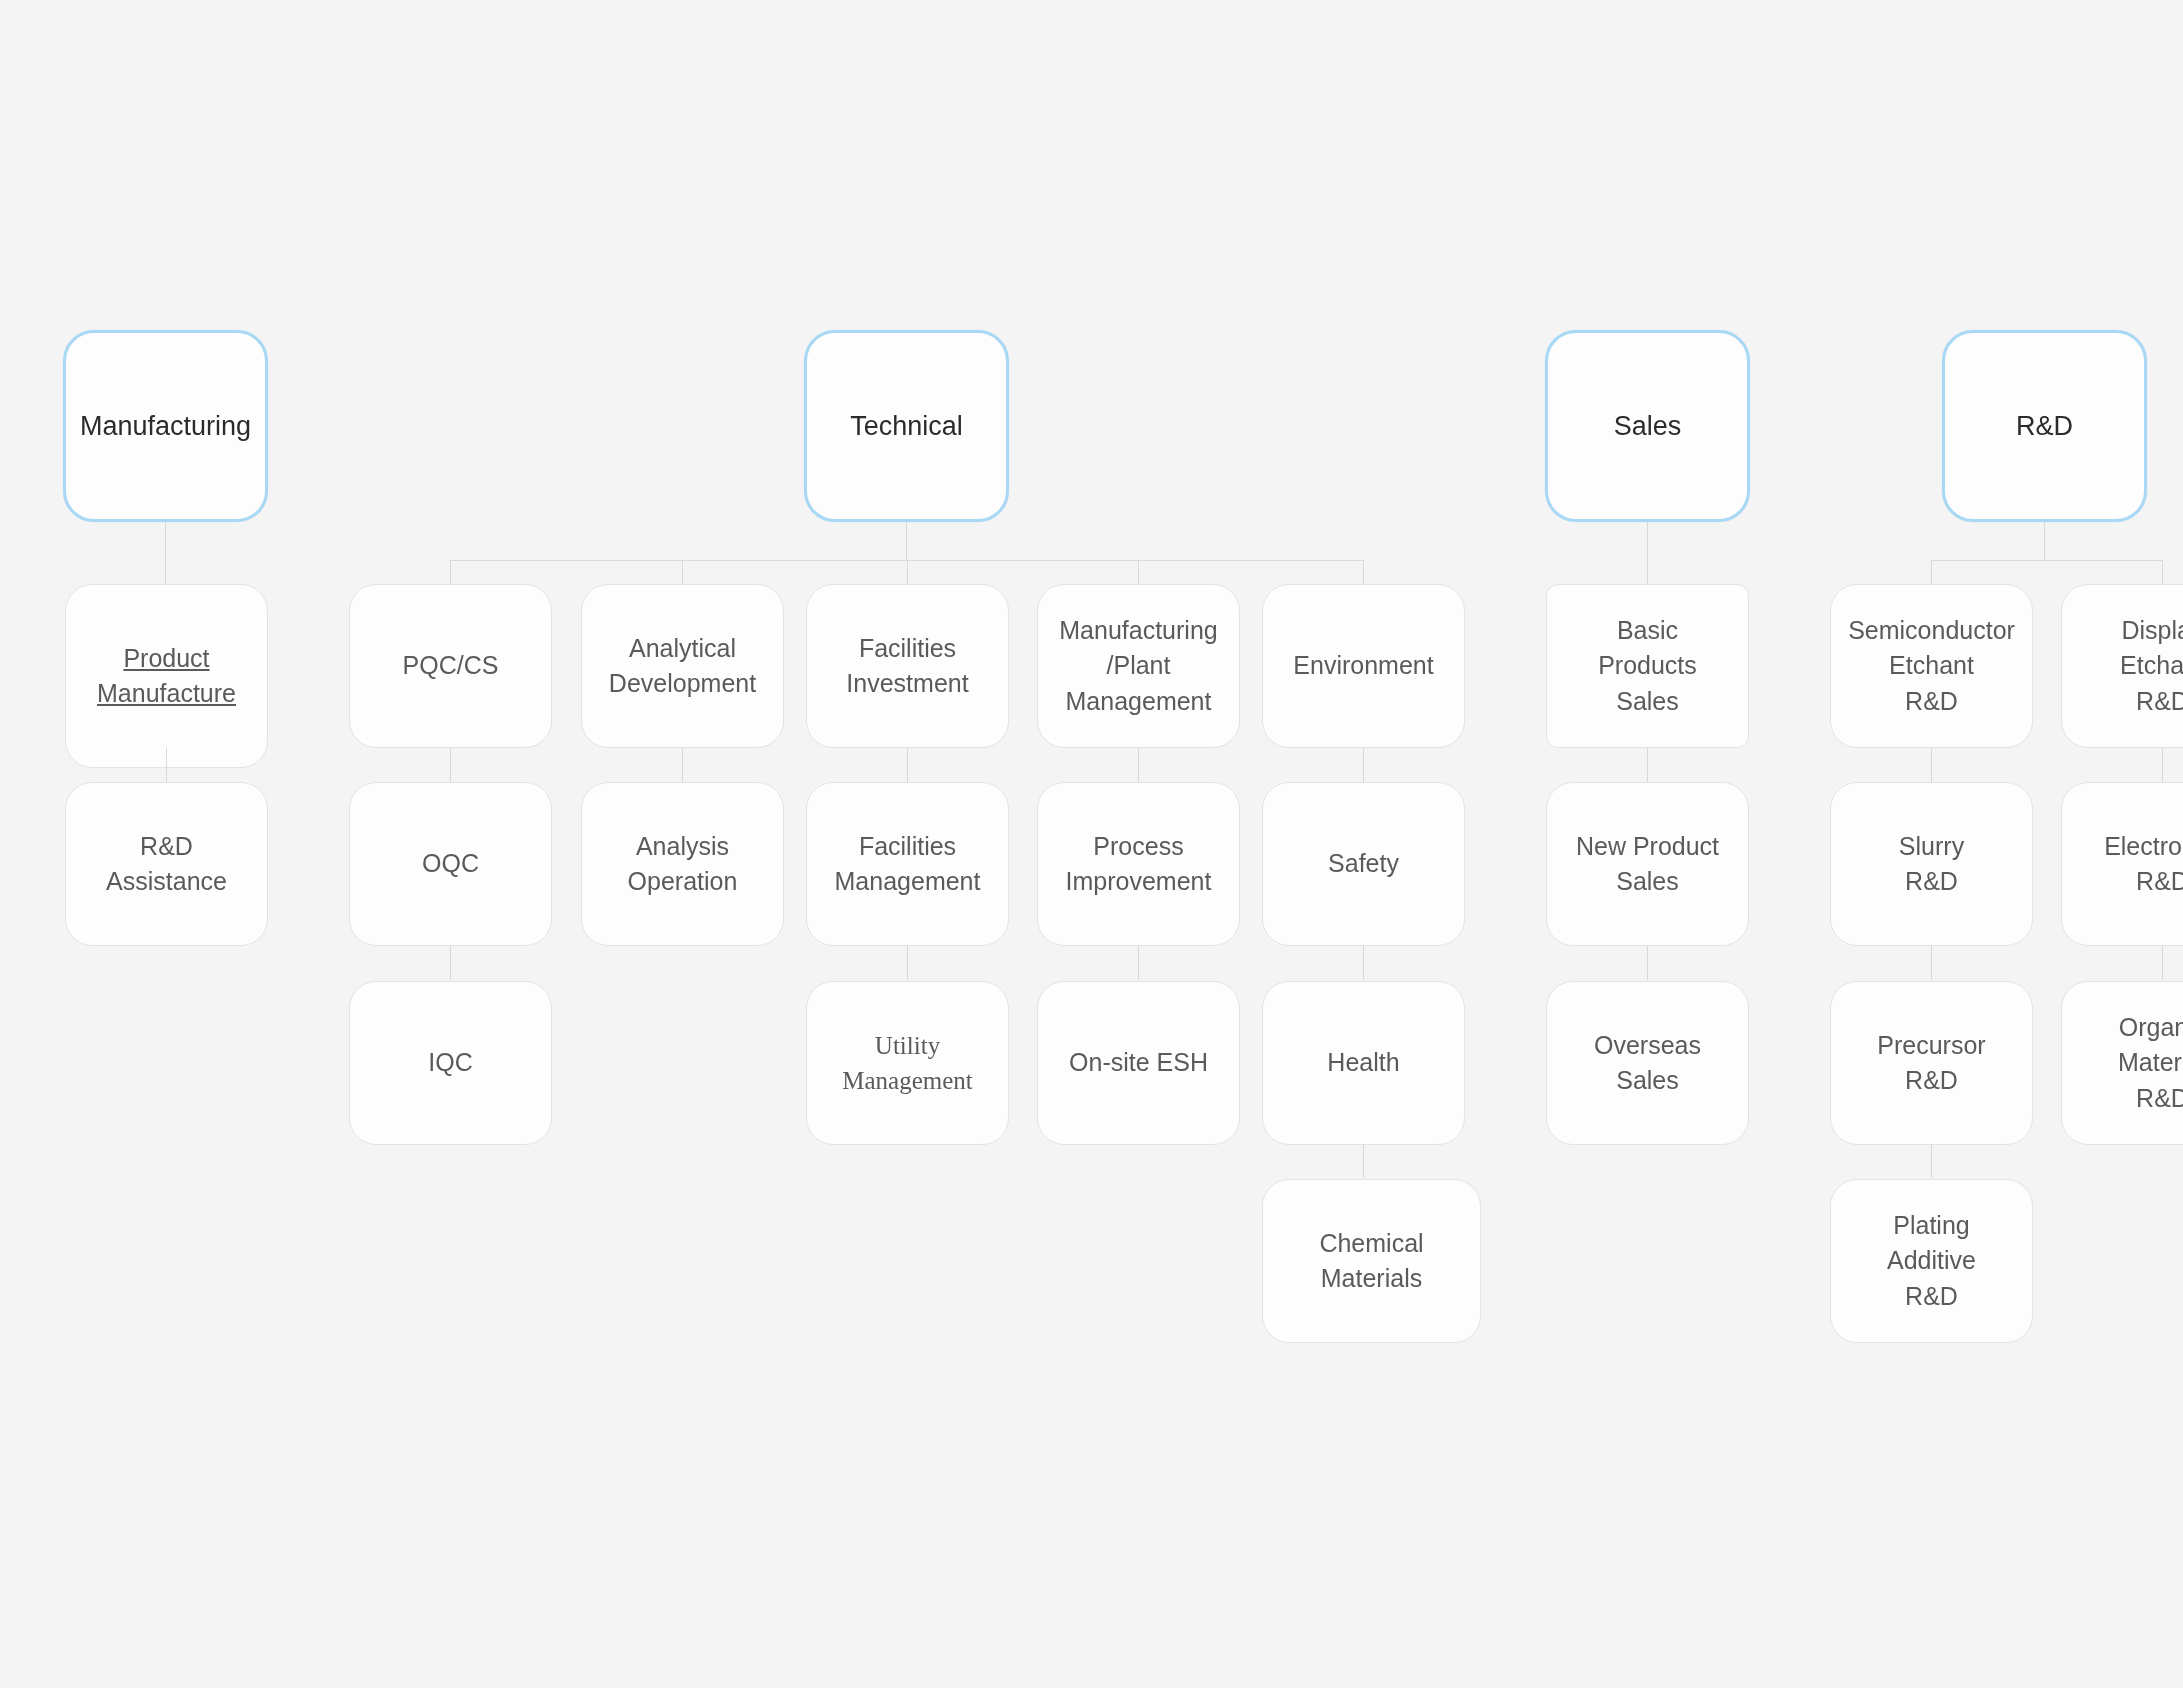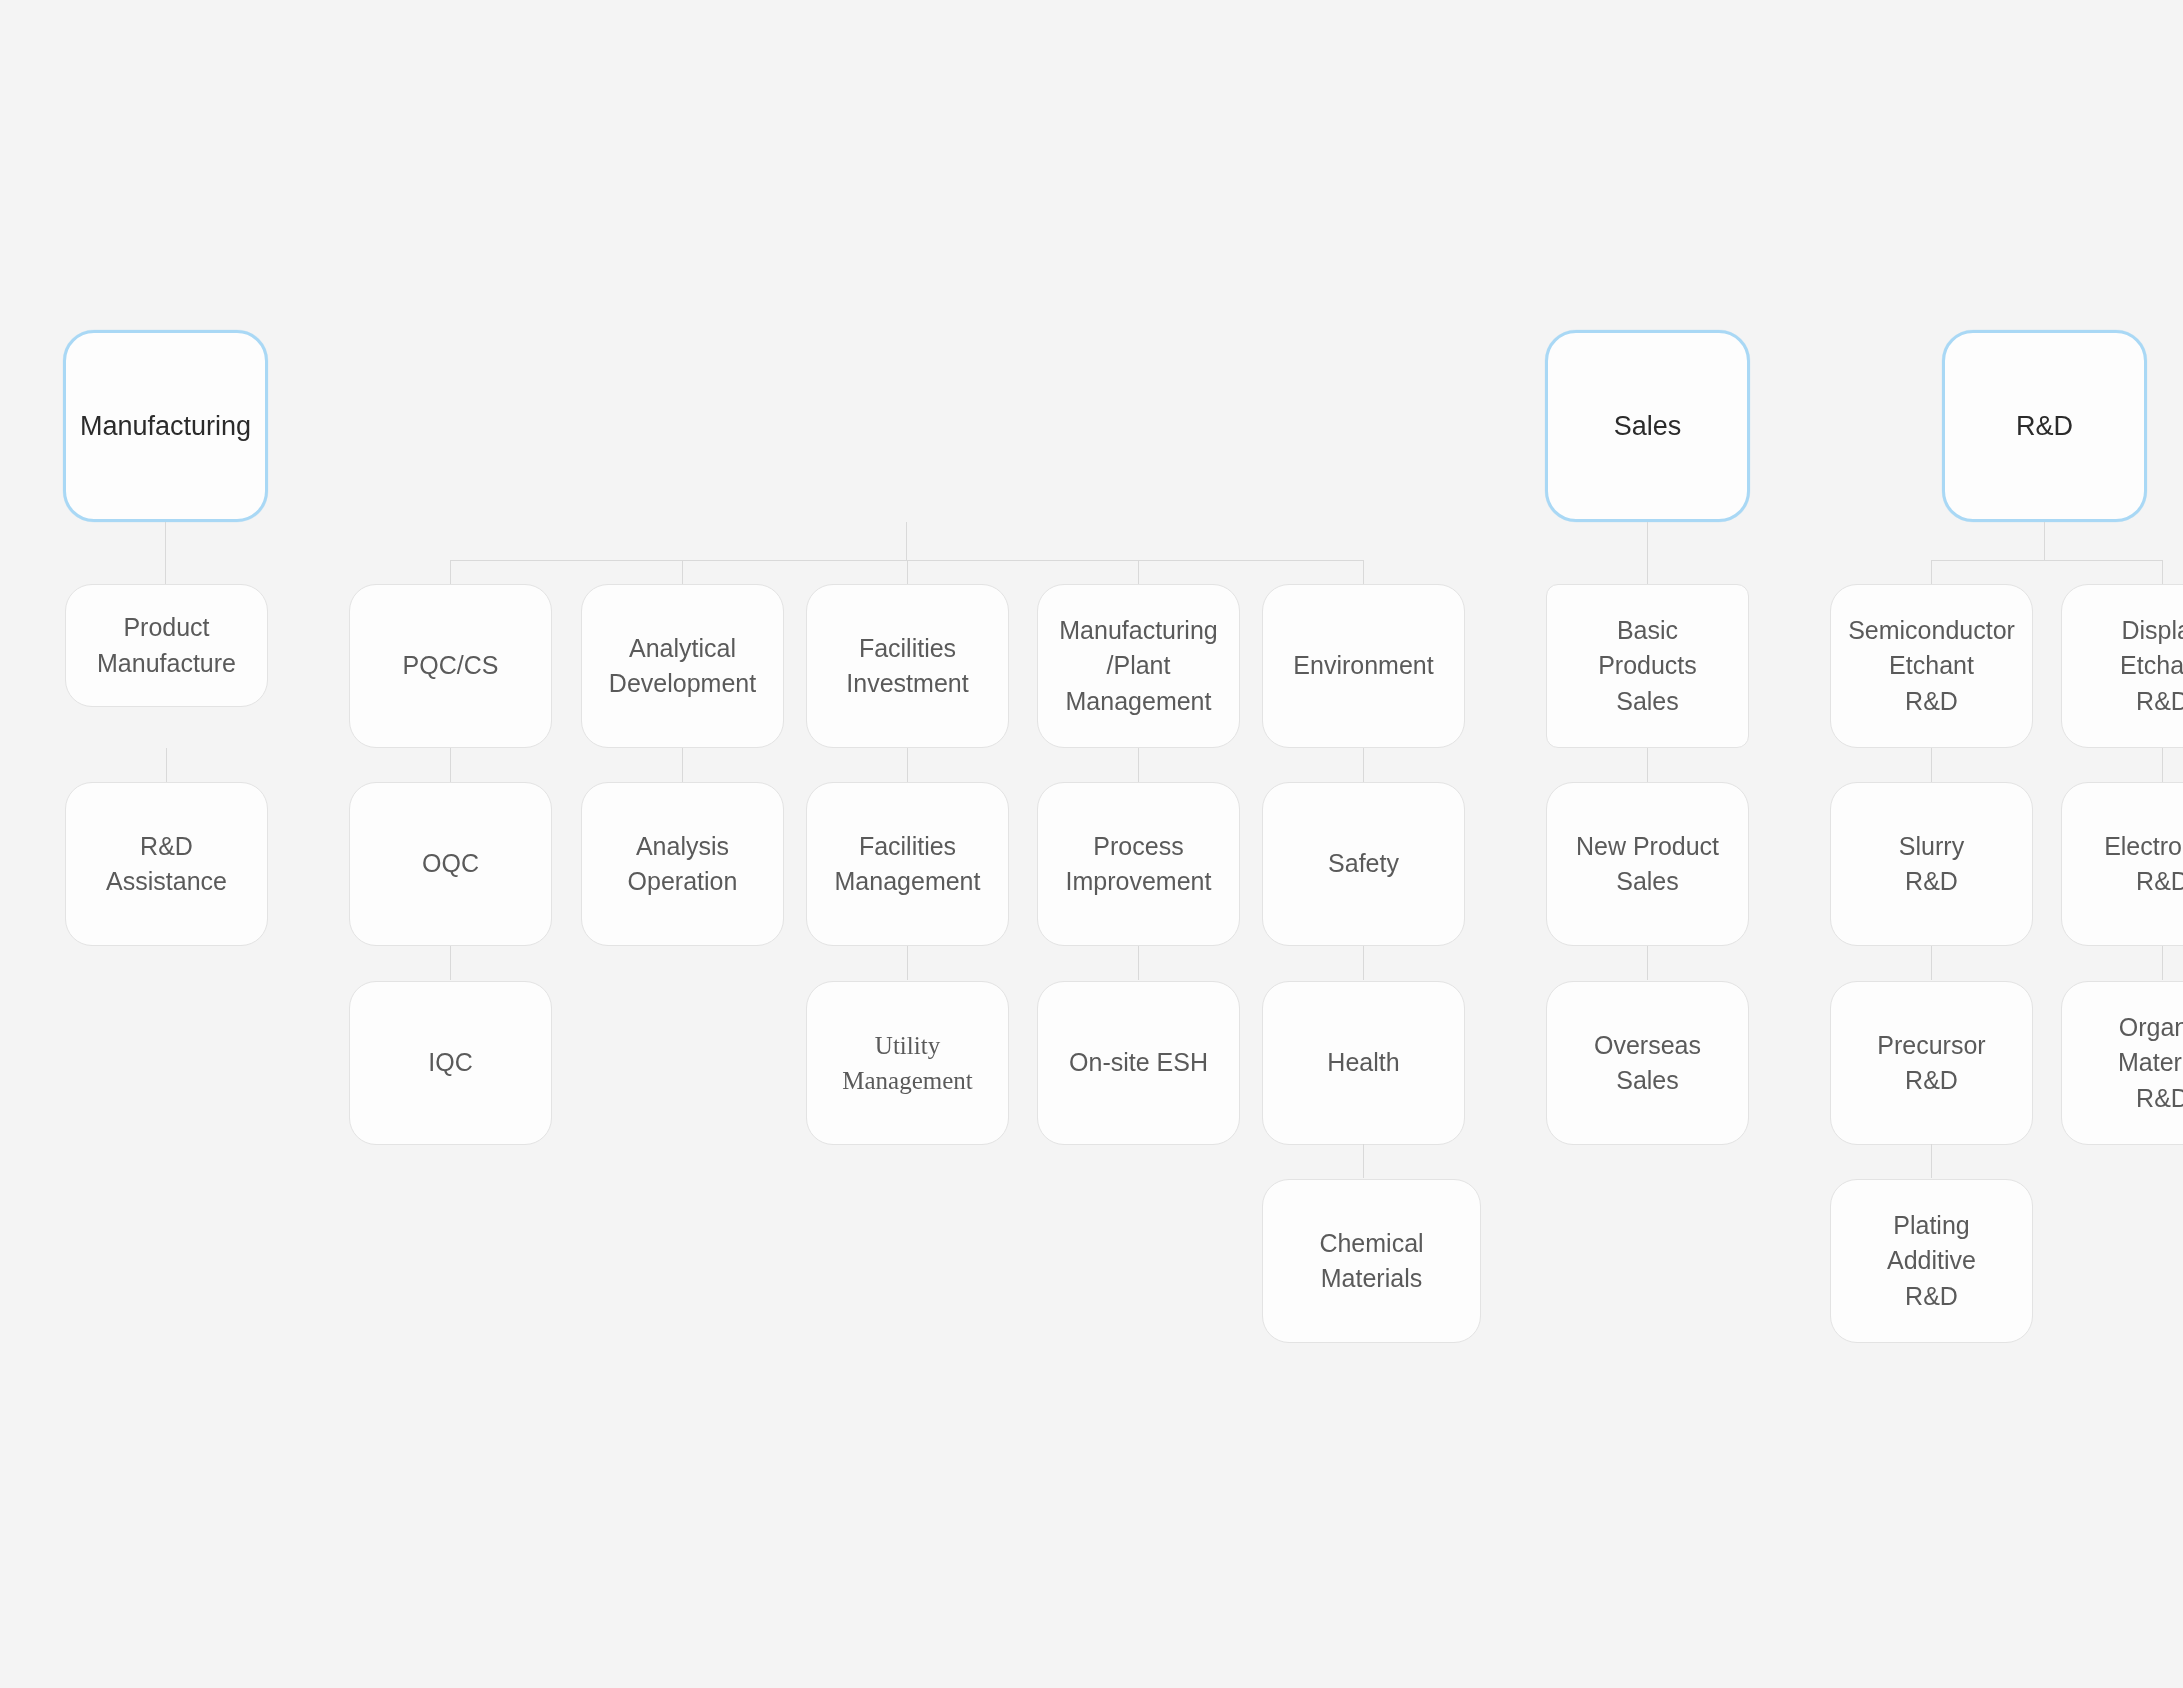--- a/index.html
+++ b/index.html
@@ -56,25 +56,26 @@
     color: #2b2b2b;
     box-shadow: 0 0 0 0.4px rgba(169,216,245,0.25);
   }
 </style>
 </head>
 <body>
 
 <div id="canvas">
     <div class="node root" style="left: 63px; top: 330px; width: 205px; height: 192px;"><span>Manufacturing</span></div>
     <div class="conn v" style="left: 165px; top: 522px; height: 62px;"></div>
-    <div class="node child" style="left: 65px; top: 584px; width: 203px; height: 123px;"><span>Product
+    <div class="node child" style="left: 65px; top: 584px; width: 203px; height: 184px; text-decoration: underline;"><span>Product
 Manufacture</span></div>
     <div class="conn v" style="left: 166px; top: 748px; height: 34px;"></div>
     <div class="node child" style="left: 65px; top: 782px; width: 203px; height: 164px;"><span>R&amp;D
 Assistance</span></div>
+    <div class="node root" style="left: 804px; top: 330px; width: 205px; height: 192px;"><span>Technical</span></div>
     <div class="conn v" style="left: 906px; top: 522px; height: 39px;"></div>
     <div class="conn h" style="left: 451px; top: 560px; width: 913px;"></div>
     <div class="conn v" style="left: 450px; top: 560px; height: 24.5px;"></div>
     <div class="conn v" style="left: 682px; top: 560px; height: 24.5px;"></div>
     <div class="conn v" style="left: 907px; top: 560px; height: 24.5px;"></div>
     <div class="conn v" style="left: 1138px; top: 560px; height: 24.5px;"></div>
     <div class="conn v" style="left: 1363px; top: 560px; height: 24.5px;"></div>
     <div class="node child" style="left: 349px; top: 584px; width: 203px; height: 164px;"><span>PQC/CS</span></div>
     <div class="conn v" style="left: 450px; top: 748px; height: 34px;"></div>
     <div class="node child" style="left: 349px; top: 782px; width: 203px; height: 164px;"><span>OQC</span></div>

